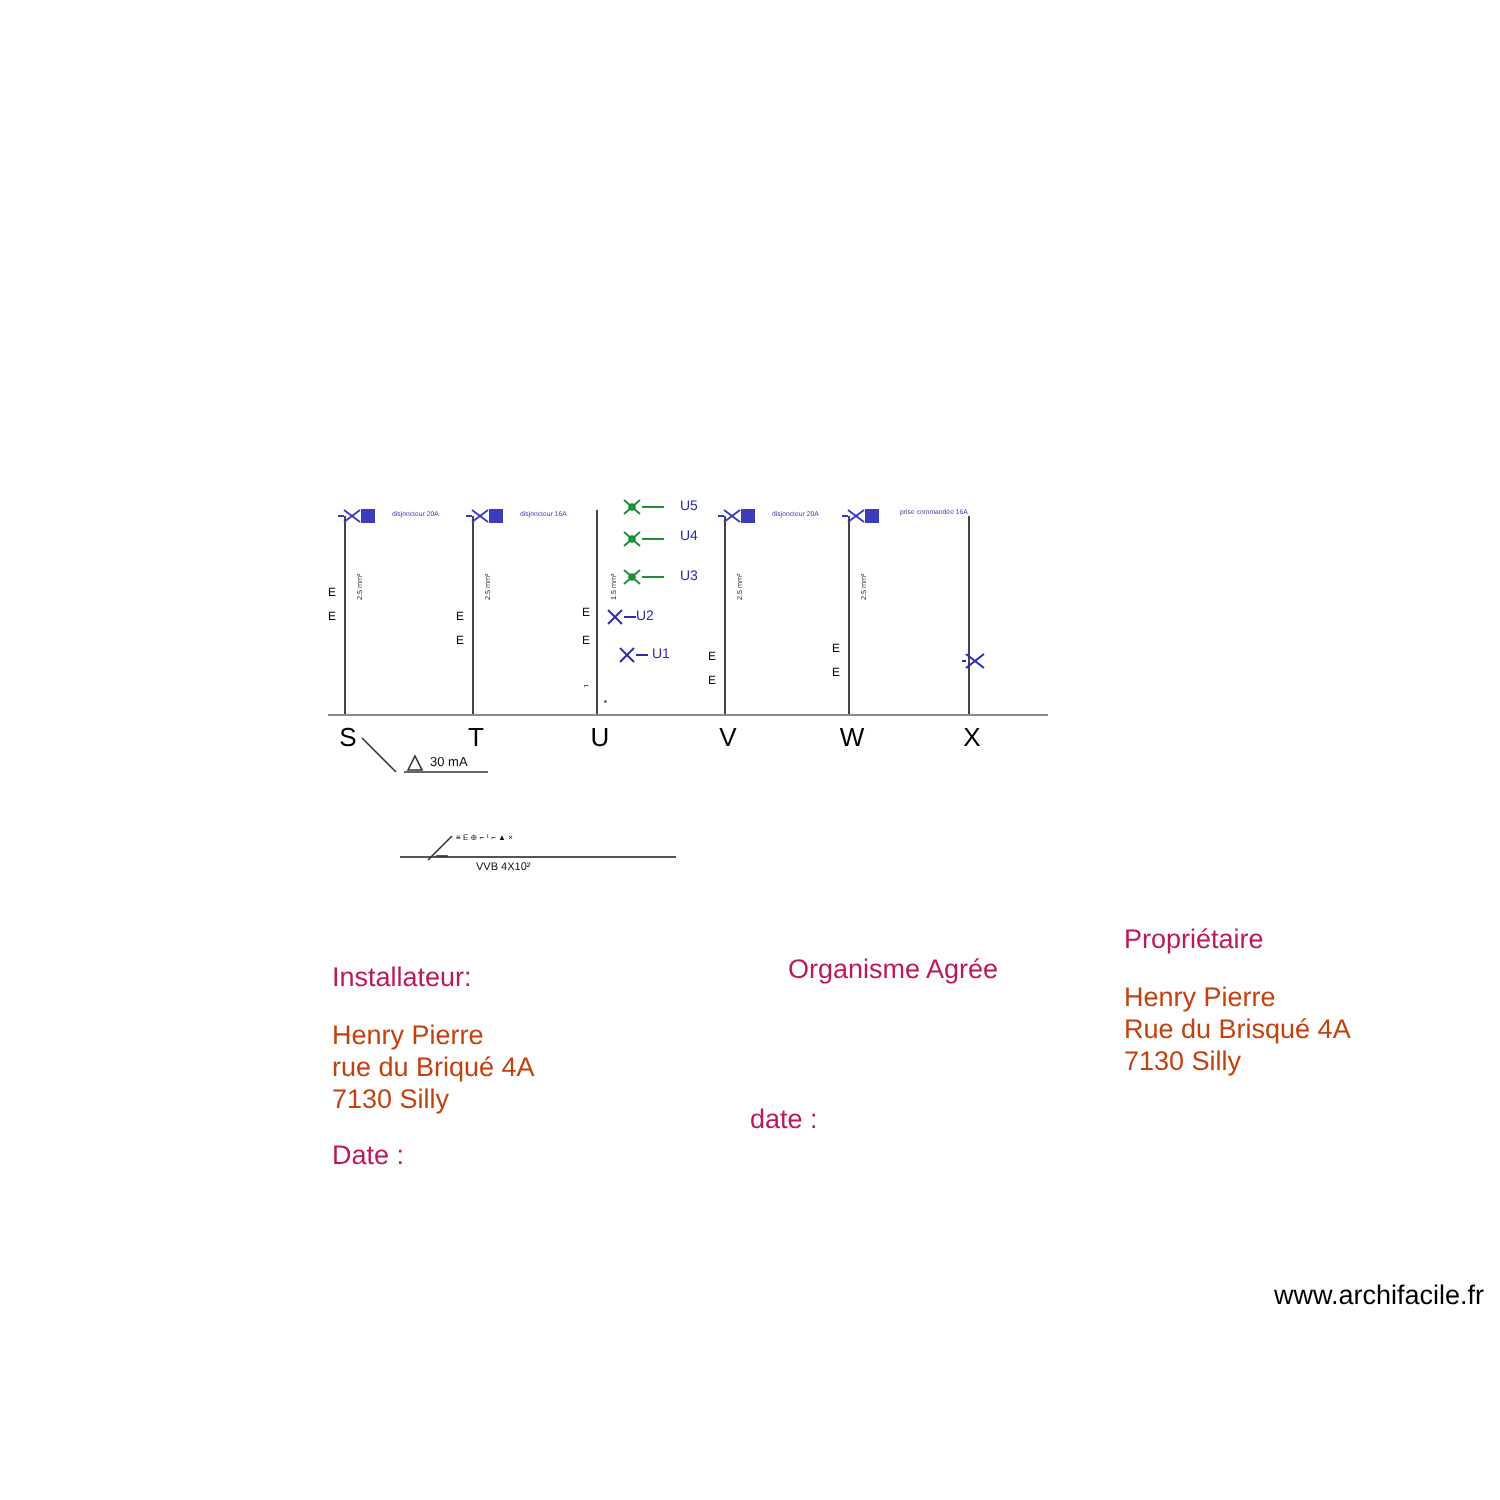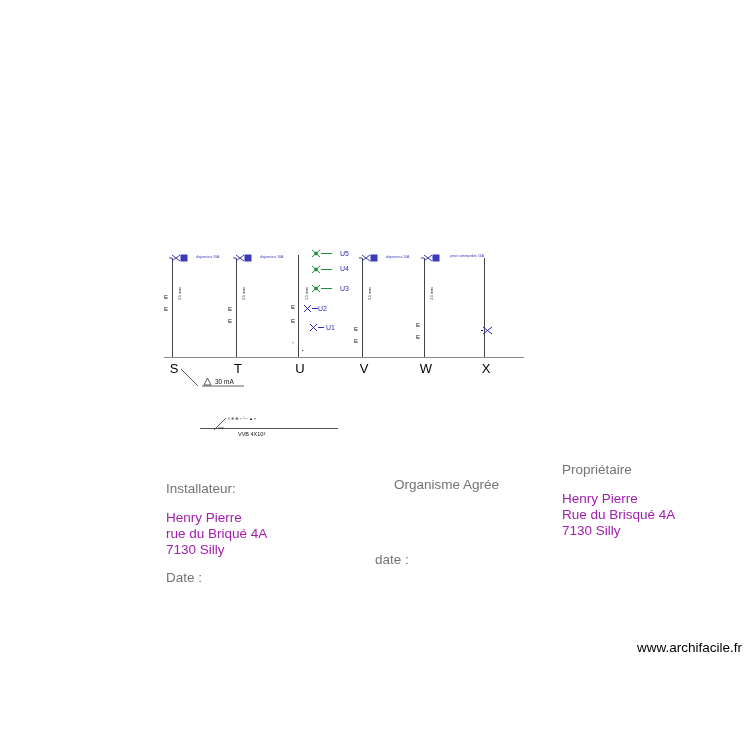--- a/index.html
+++ b/index.html
@@ -113,28 +113,28 @@
     line-height: 5px;
     color: #111;
     white-space: nowrap;
   }
 
   
   .block-title {
     position: absolute;
     font-size: 13.5px;
     line-height: 17px;
-    color: #737373;
+    color: #be185d;
     white-space: nowrap;
   }
   .block-lines {
     position: absolute;
     font-size: 13.5px;
     line-height: 16px;
-    color: #a21caf;
+    color: #c2410c;
     white-space: pre-line;
   }
   .watermark {
     position: absolute;
     right: 8px;
     bottom: 95px;
     font-size: 13.5px;
     color: #000;
   }
   svg { display: block; overflow: visible; }

